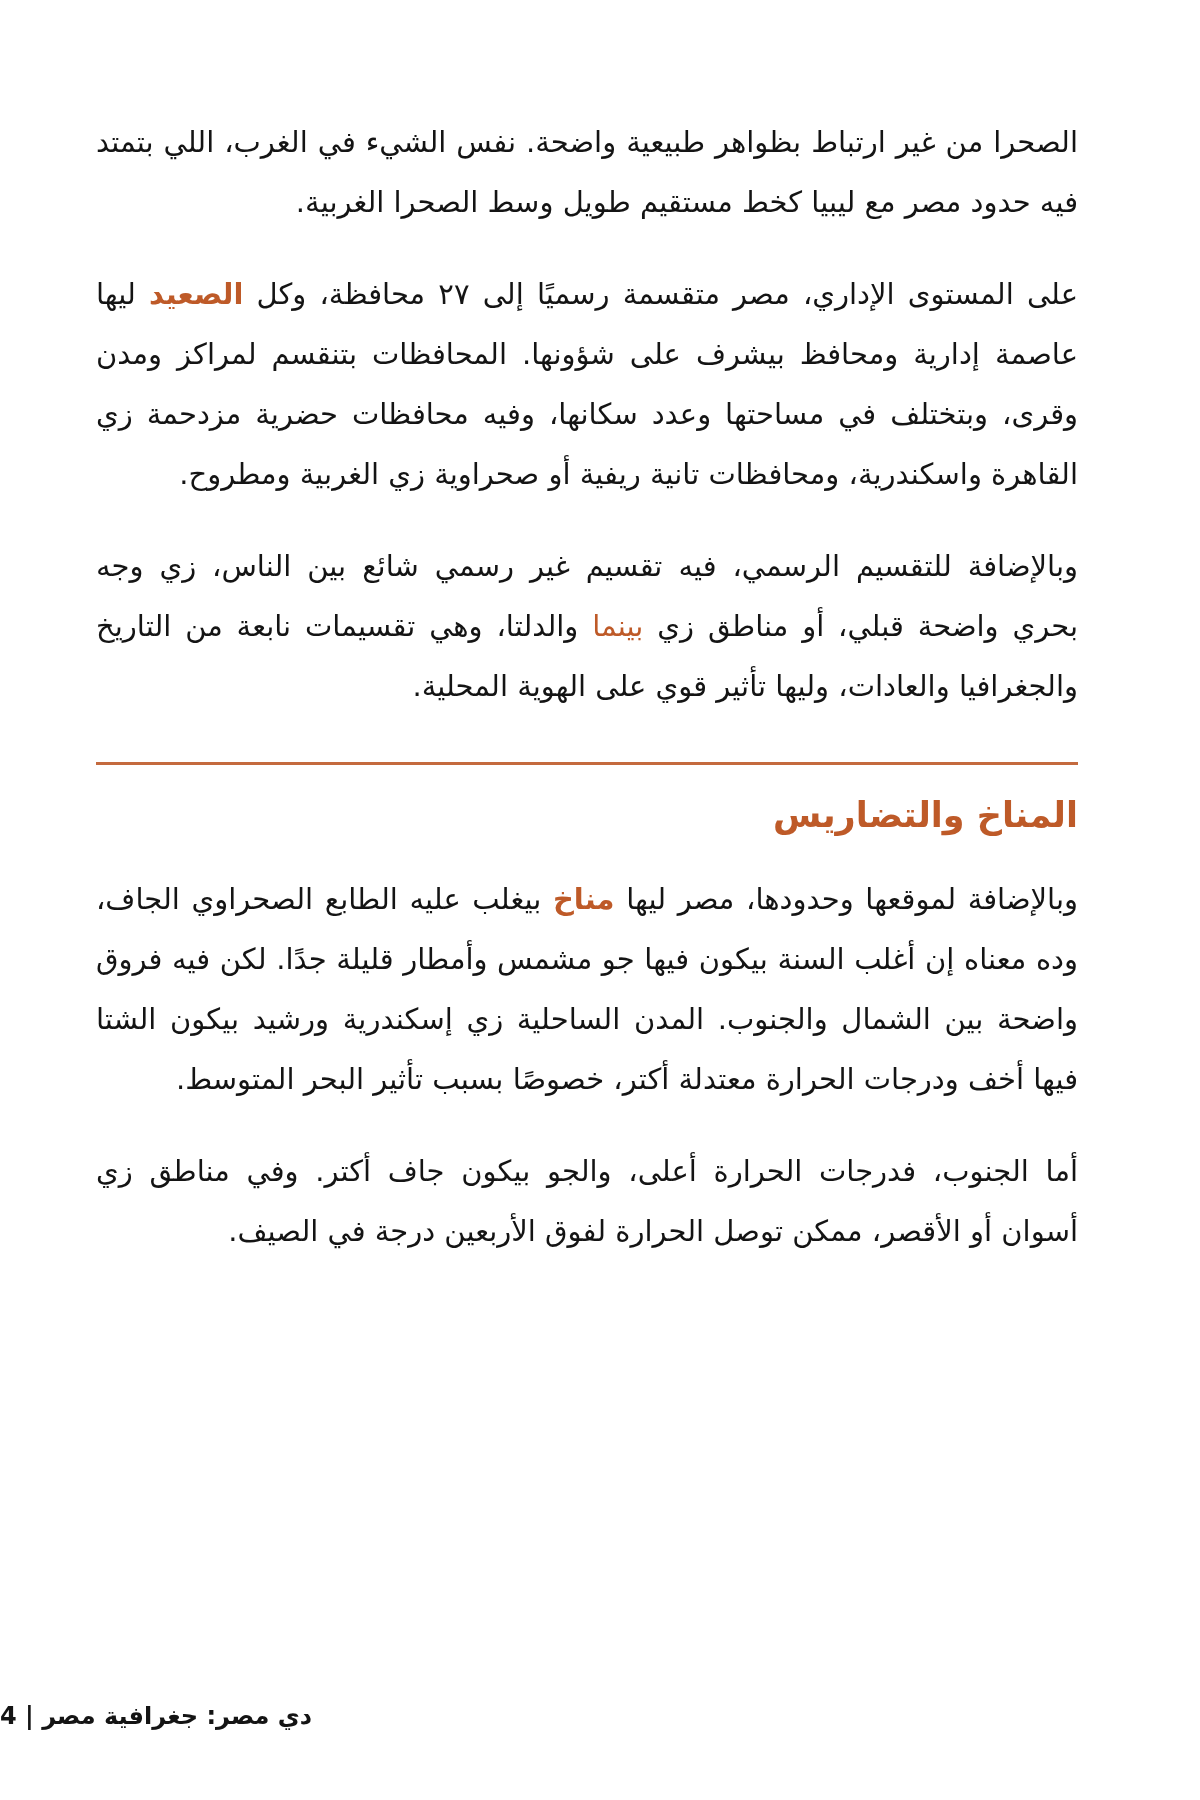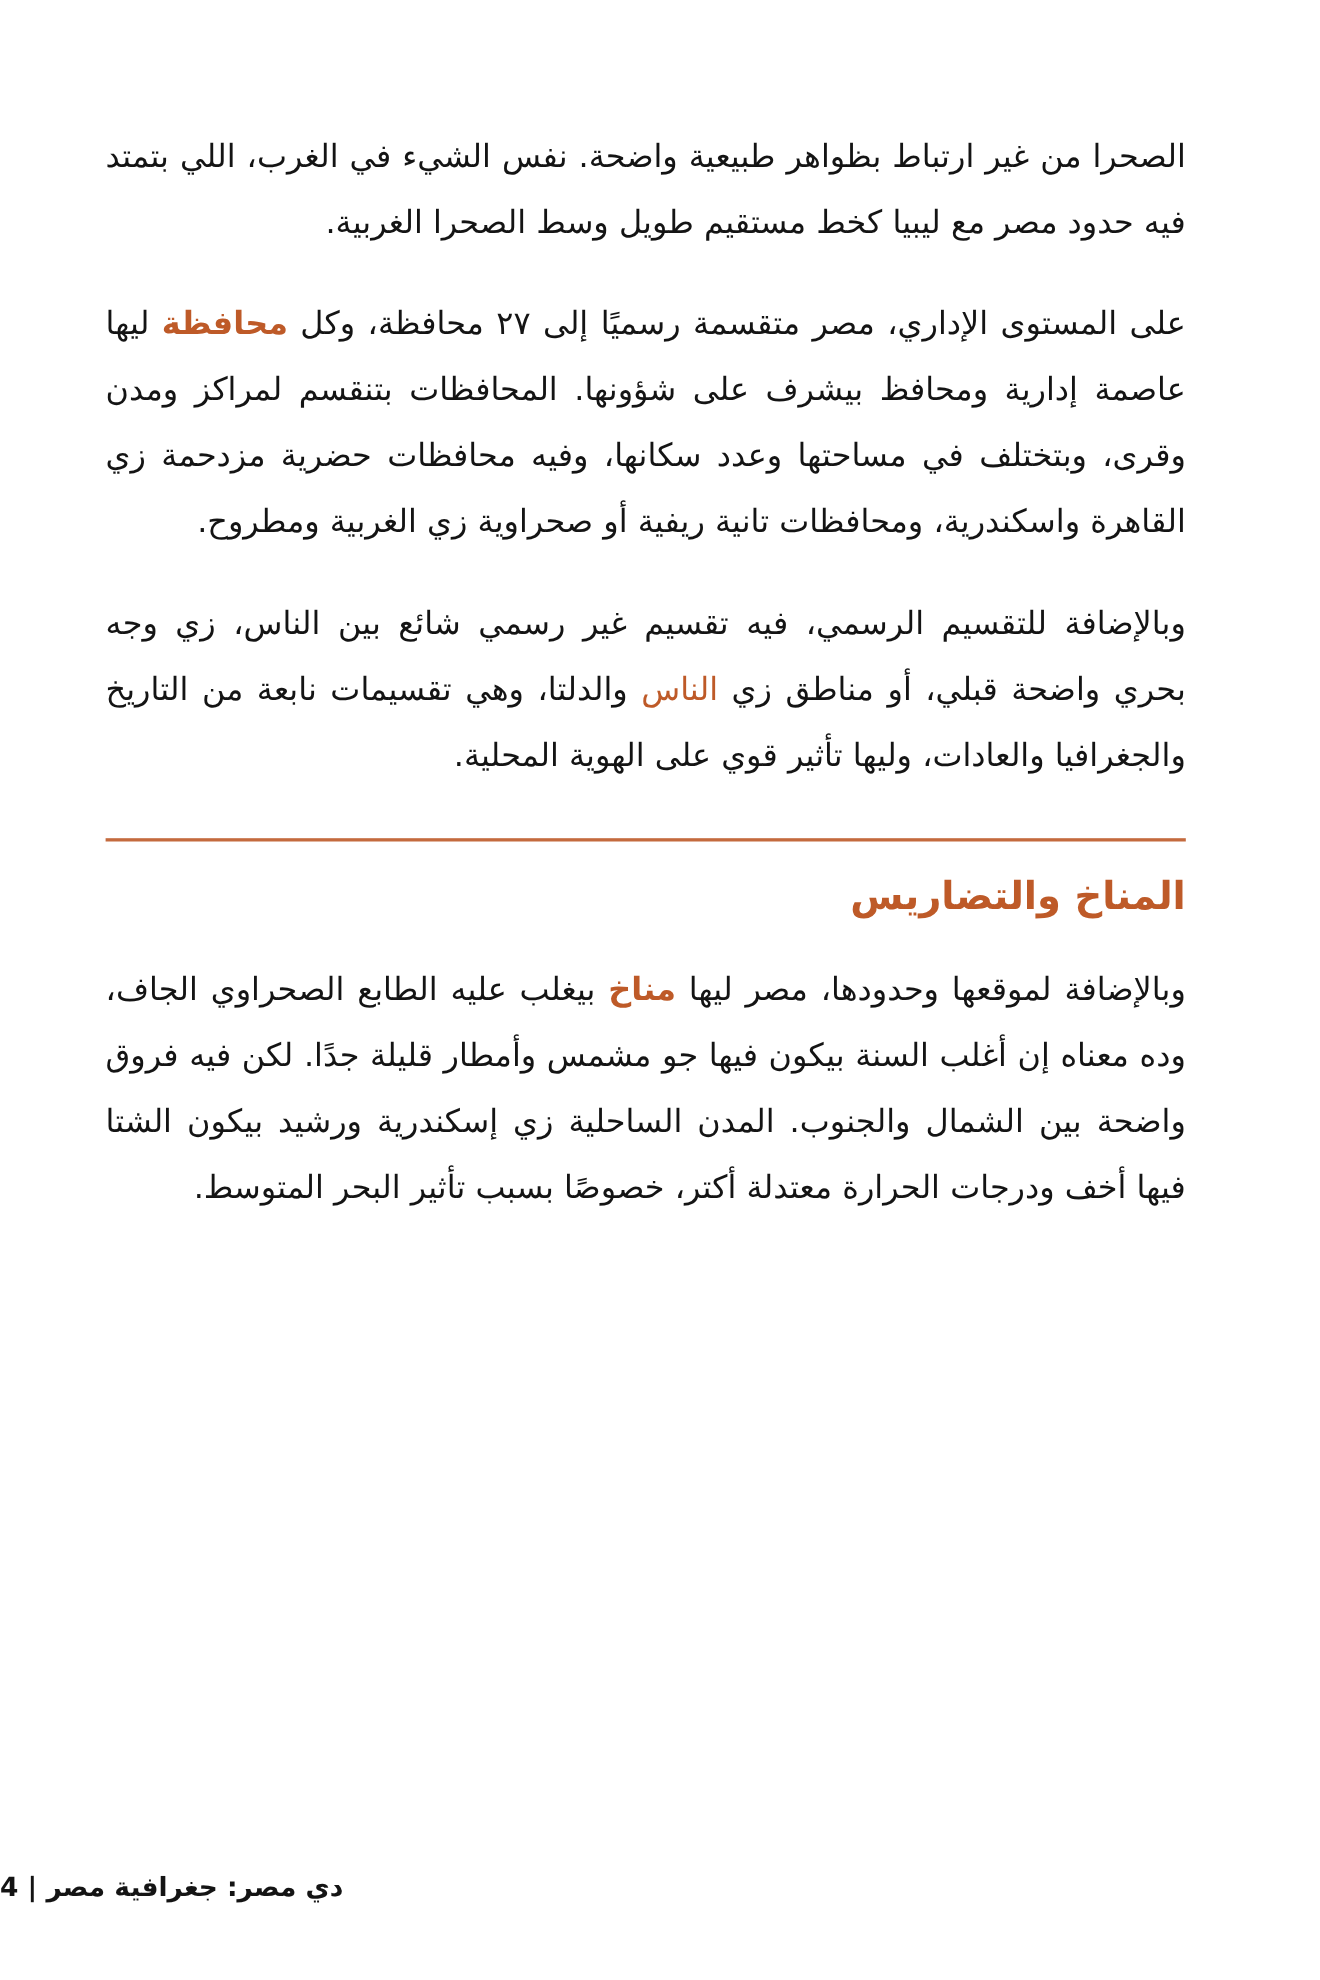--- a/index.html
+++ b/index.html
@@ -58,28 +58,29 @@
 </style>
 </head>
 <body>
 
 <div class="page">
   <main class="content">
 
     <p class="body"><span>الصحرا من غير ارتباط بظواهر طبيعية واضحة. نفس الشيء في الغرب، اللي بتمتد فيه حدود مصر مع ليبيا كخط مستقيم طويل وسط الصحرا الغربية.</span></p>
 
 
-    <p class="body"><span>على المستوى الإداري، مصر متقسمة رسميًا إلى ٢٧ محافظة، وكل </span><span class="accent-bold">محافظة</span><span> ليها عاصمة إدارية ومحافظ بيشرف على شؤونها. المحافظات بتنقسم لمراكز ومدن وقرى، وبتختلف في مساحتها وعدد سكانها، وفيه محافظات حضرية مزدحمة زي القاهرة واسكندرية، ومحافظات تانية ريفية أو صحراوية زي الغربية ومطروح.</span></p>
+    <p class="body"><span>على المستوى الإداري، مصر متقسمة رسميًا إلى ٢٧ محافظة، وكل </span><span class="accent-bold">الصعيد</span><span> ليها عاصمة إدارية ومحافظ بيشرف على شؤونها. المحافظات بتنقسم لمراكز ومدن وقرى، وبتختلف في مساحتها وعدد سكانها، وفيه محافظات حضرية مزدحمة زي القاهرة واسكندرية، ومحافظات تانية ريفية أو صحراوية زي الغربية ومطروح.</span></p>
 
-    <p class="body"><span>وبالإضافة للتقسيم الرسمي، فيه تقسيم غير رسمي شائع بين الناس، زي وجه بحري واضحة قبلي، أو مناطق زي </span><span class="accent">الناس</span><span> والدلتا، وهي تقسيمات نابعة من التاريخ والجغرافيا والعادات، وليها تأثير قوي على الهوية المحلية.</span></p>
+    <p class="body"><span>وبالإضافة للتقسيم الرسمي، فيه تقسيم غير رسمي شائع بين الناس، زي وجه بحري واضحة قبلي، أو مناطق زي </span><span class="accent">بينما</span><span> والدلتا، وهي تقسيمات نابعة من التاريخ والجغرافيا والعادات، وليها تأثير قوي على الهوية المحلية.</span></p>
 
     <hr class="divider">
 
     <h2 class="section">المناخ والتضاريس</h2>
 
     <p class="body"><span>وبالإضافة لموقعها وحدودها، مصر ليها </span><span class="accent-bold">مناخ</span><span> بيغلب عليه الطابع الصحراوي الجاف، وده معناه إن أغلب السنة بيكون فيها جو مشمس وأمطار قليلة جدًا. لكن فيه فروق واضحة بين الشمال والجنوب. المدن الساحلية زي إسكندرية ورشيد بيكون الشتا فيها أخف ودرجات الحرارة معتدلة أكتر، خصوصًا بسبب تأثير البحر المتوسط.</span></p>
 
+    <p class="body"><span>أما الجنوب، فدرجات الحرارة أعلى، والجو بيكون جاف أكتر. وفي مناطق زي أسوان أو الأقصر، ممكن توصل الحرارة لفوق الأربعين درجة في الصيف.</span></p>
 
 
   </main>
 
   <footer class="footer"><span>دي مصر: جغرافية مصر | 4</span></footer>
 </div>
 
 </body></html>

